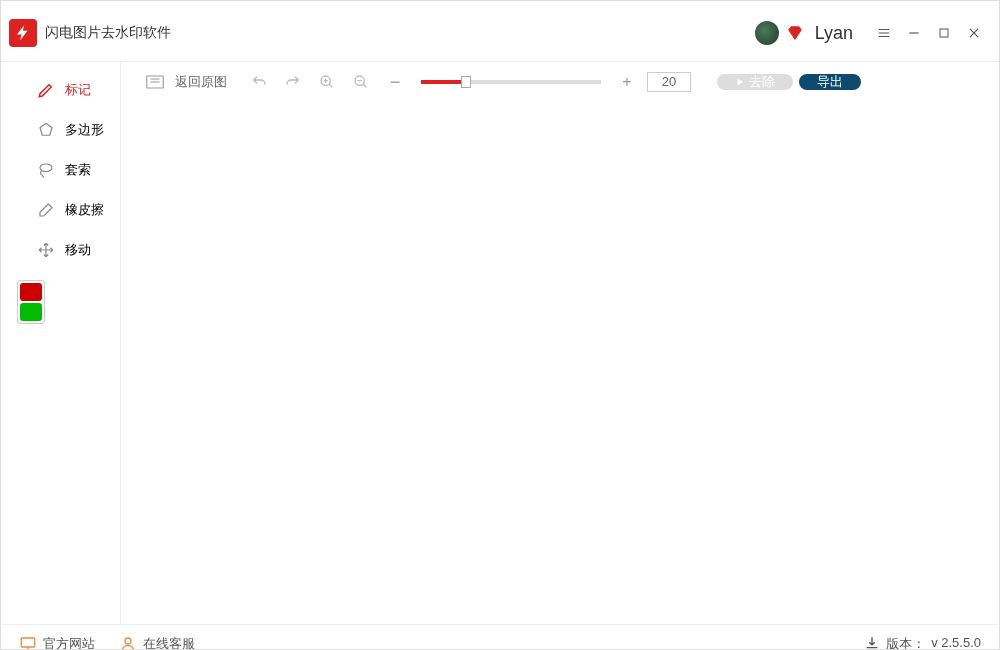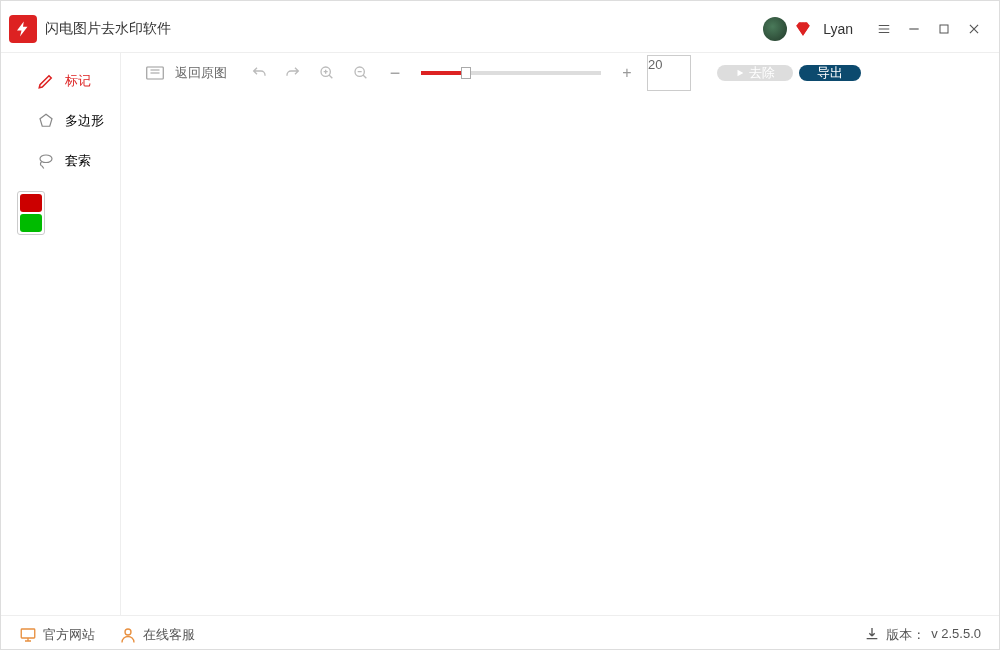--- a/index.html
+++ b/index.html
@@ -1,38 +1,38 @@
 <!DOCTYPE html>
 <html><head>
   <meta charset="utf-8">
   <style>
     *{box-sizing:border-box;margin:0;padding:0;font-family:"Microsoft YaHei",sans-serif;font-size:13px;-webkit-user-select:none;user-select:none}
     body{width:1000px;height:650px;overflow:hidden;background:#fff;border:1px solid #ddd}
-    .titlebar{height:52px;display:flex;align-items:center;padding:4px 10px 0 8px;border-bottom:1px solid #eee}
+    .titlebar{height:61px;display:flex;align-items:center;padding:4px 10px 0 8px;border-bottom:1px solid #eee}
     .app-icon{width:28px;height:28px;background:#d22;border-radius:4px;display:flex;align-items:center;justify-content:center;margin-right:8px}
     .app-title{font-size:14px;color:#333}
     .titlebar-spacer{flex:1}
     .avatar{width:24px;height:24px;border-radius:50%;background:radial-gradient(circle at 40% 40%,#4a7a5a,#223a2a);margin-right:8px}
     .gem{color:#d22;margin-right:12px;font-size:16px}
-    .username{color:#333;margin-right:16px;font-size:14px}
+    .username{color:#333;margin-right:16px;font-size:18px}
     .winbtn{width:30px;height:30px;display:flex;align-items:center;justify-content:center;color:#555;cursor:pointer}
     .body{display:flex;height:562px}
     .sidebar{width:120px;border-right:1px solid #eee;padding-top:8px}
     .tool{display:flex;align-items:center;height:40px;padding-left:36px;cursor:pointer;gap:10px}
     .tool.active{color:#d22}
     .tool-icon{width:18px;height:18px;display:flex;align-items:center;justify-content:center}
     .color-swatch-box{margin:10px 0 0 16px;border:1px solid #ccc;width:28px;border-radius:3px;padding:2px;display:flex;flex-direction:column;gap:2px}
     .swatch{width:22px;height:18px;border-radius:3px}
     .main{flex:1;display:flex;flex-direction:row}
     .toolbar{height:40px;display:flex;align-items:center;padding:0 20px;gap:6px}
     .tbtn{width:28px;height:28px;display:flex;align-items:center;justify-content:center;color:#999;cursor:pointer}
     .tlabel{color:#666;margin-right:12px}
     .slider{width:180px;height:4px;background:linear-gradient(to right,#d22 0 25%,#ddd 25% 100%);position:relative;margin:0 6px}
     .slider-thumb{position:absolute;left:25%;top:-4px;width:10px;height:12px;background:#fff;border:1px solid #aaa;transform:translateX(-50%)}
-    .zoom-value{width:44px;height:36px;border:1px solid #ccc;color:#666;line-height:18px}
+    .zoom-value{width:44px;height:20px;border:1px solid #ccc;text-align:center;color:#666;line-height:18px}
     .action-btn{height:16px;padding:0 18px;border-radius:12px;color:#fff;display:flex;align-items:center;gap:4px;cursor:pointer;font-size:13px}
     .remove-btn{background:#ddd;margin-left:20px}
     .export-btn{background:#0c4a6e;margin-left:auto}
     .canvas{flex:1;position:relative}
     .dropzone{position:absolute;left:190px;top:120px;width:470px;height:320px;border:1px dashed #d22}
     .dz-row{display:flex;justify-content:center;align-items:center;gap:40px;margin-top:70px}
     .dz-img{width:100px;height:80px;border:2px solid #b33}
     .dz-plus-box{width:70px;height:110px;border:1px dashed #d22;display:flex;align-items:center;justify-content:center}
     .dz-text1{text-align:center;color:#d22;margin-top:40px;font-size:14px}
     .dz-text2{text-align:center;color:#333;margin-top:16px;font-size:14px}
@@ -103,20 +103,36 @@
     </div>
     <div class="tool">
       <span class="tool-icon">
         <svg width="18" height="18" viewBox="0 0 24 24">
             <ellipse cx="12" cy="9" rx="8" ry="5" fill="none" stroke="#888" stroke-width="1.6"></ellipse>
             <path fill="none" stroke="#888" stroke-width="1.6" d="M6 13c-2 2-2 5 1 6l2 3"></path>
           </svg>
       </span>
       <span>套索</span>
     </div>
+    <div class="tool">
+      <span class="tool-icon">
+        <svg width="18" height="18" viewBox="0 0 24 24">
+            <path fill="none" stroke="#888" stroke-width="1.6" d="M15 4l5 5-11 11H4v-5z"></path>
+          </svg>
+      </span>
+      <span>橡皮擦</span>
+    </div>
+    <div class="tool">
+      <span class="tool-icon">
+        <svg width="18" height="18" viewBox="0 0 24 24">
+            <path fill="none" stroke="#888" stroke-width="1.6" d="M12 3v18M3 12h18M12 3l-3 3M12 3l3 3M12 21l-3-3M12 21l3-3M3 12l3-3M3 12l3 3M21 12l-3-3M21 12l-3 3"></path>
+          </svg>
+      </span>
+      <span>移动</span>
+    </div>
     <div class="color-swatch-box">
       <div class="swatch" style="background:#c00"></div>
       <div class="swatch" style="background:#0b0"></div>
     </div>
   </div>
 
   <div class="main">
     <div class="toolbar">
       <div class="tbtn">
         <svg width="18" height="14" viewBox="0 0 24 18">

